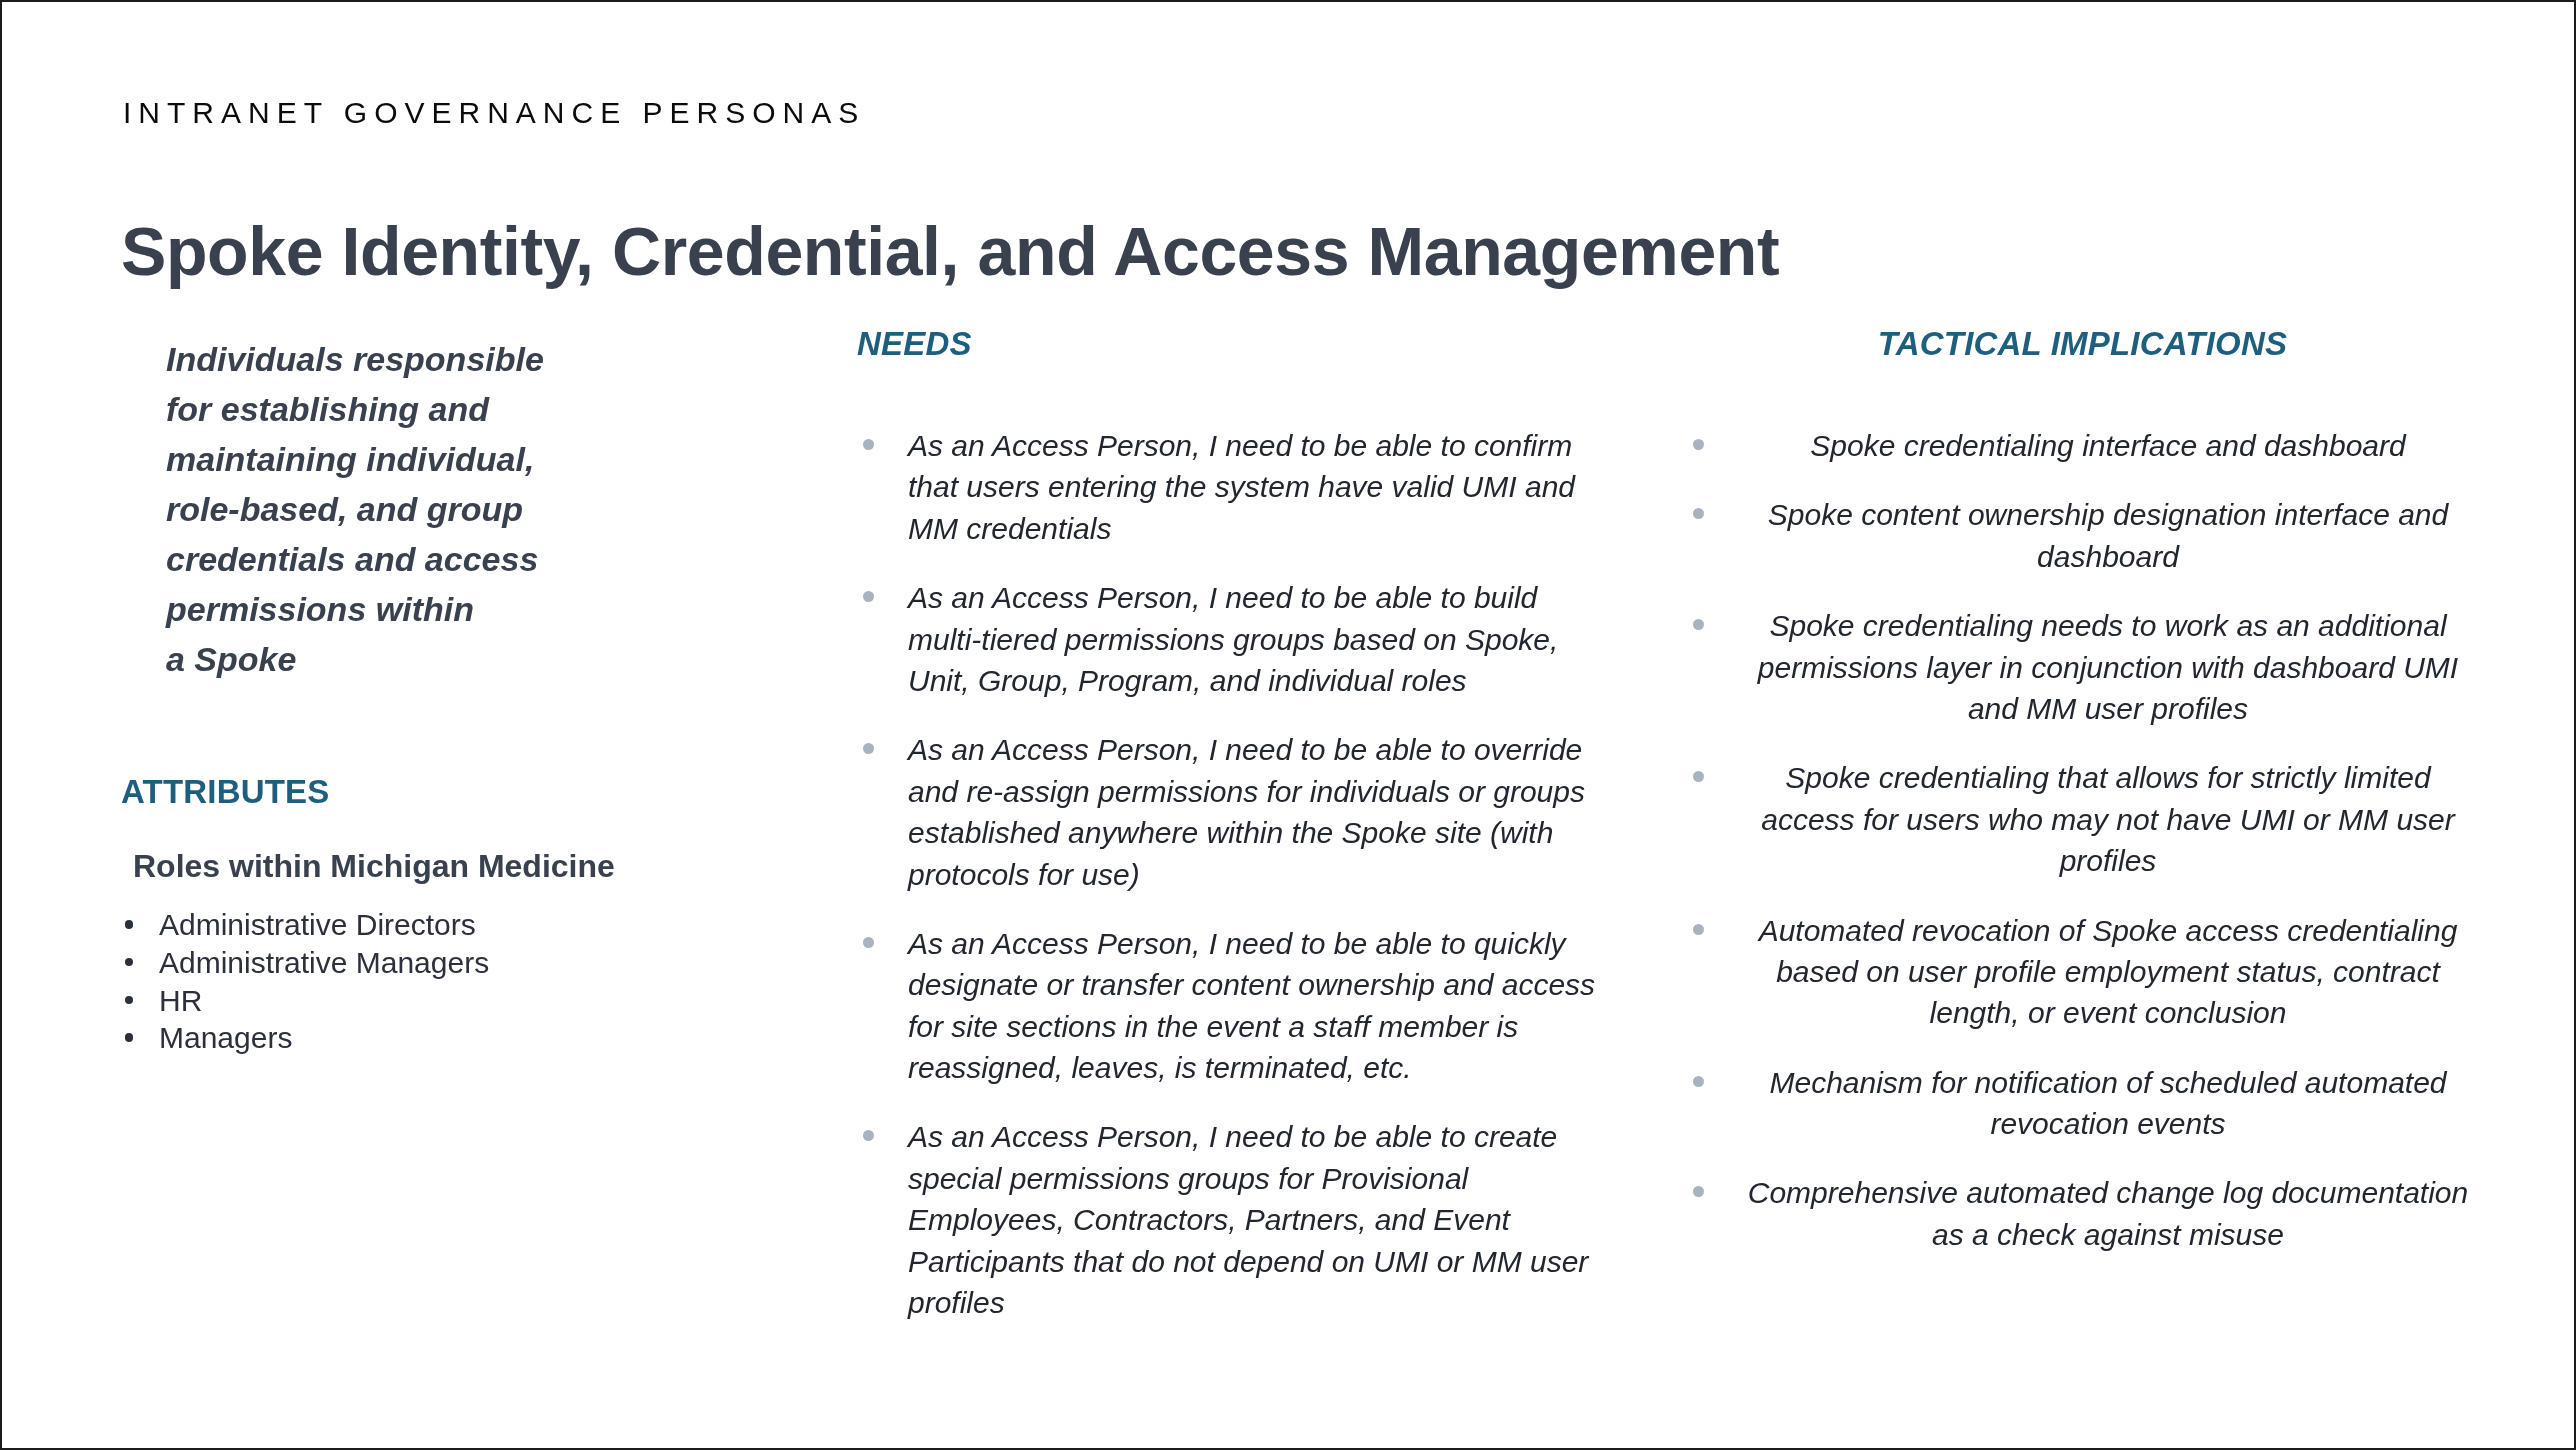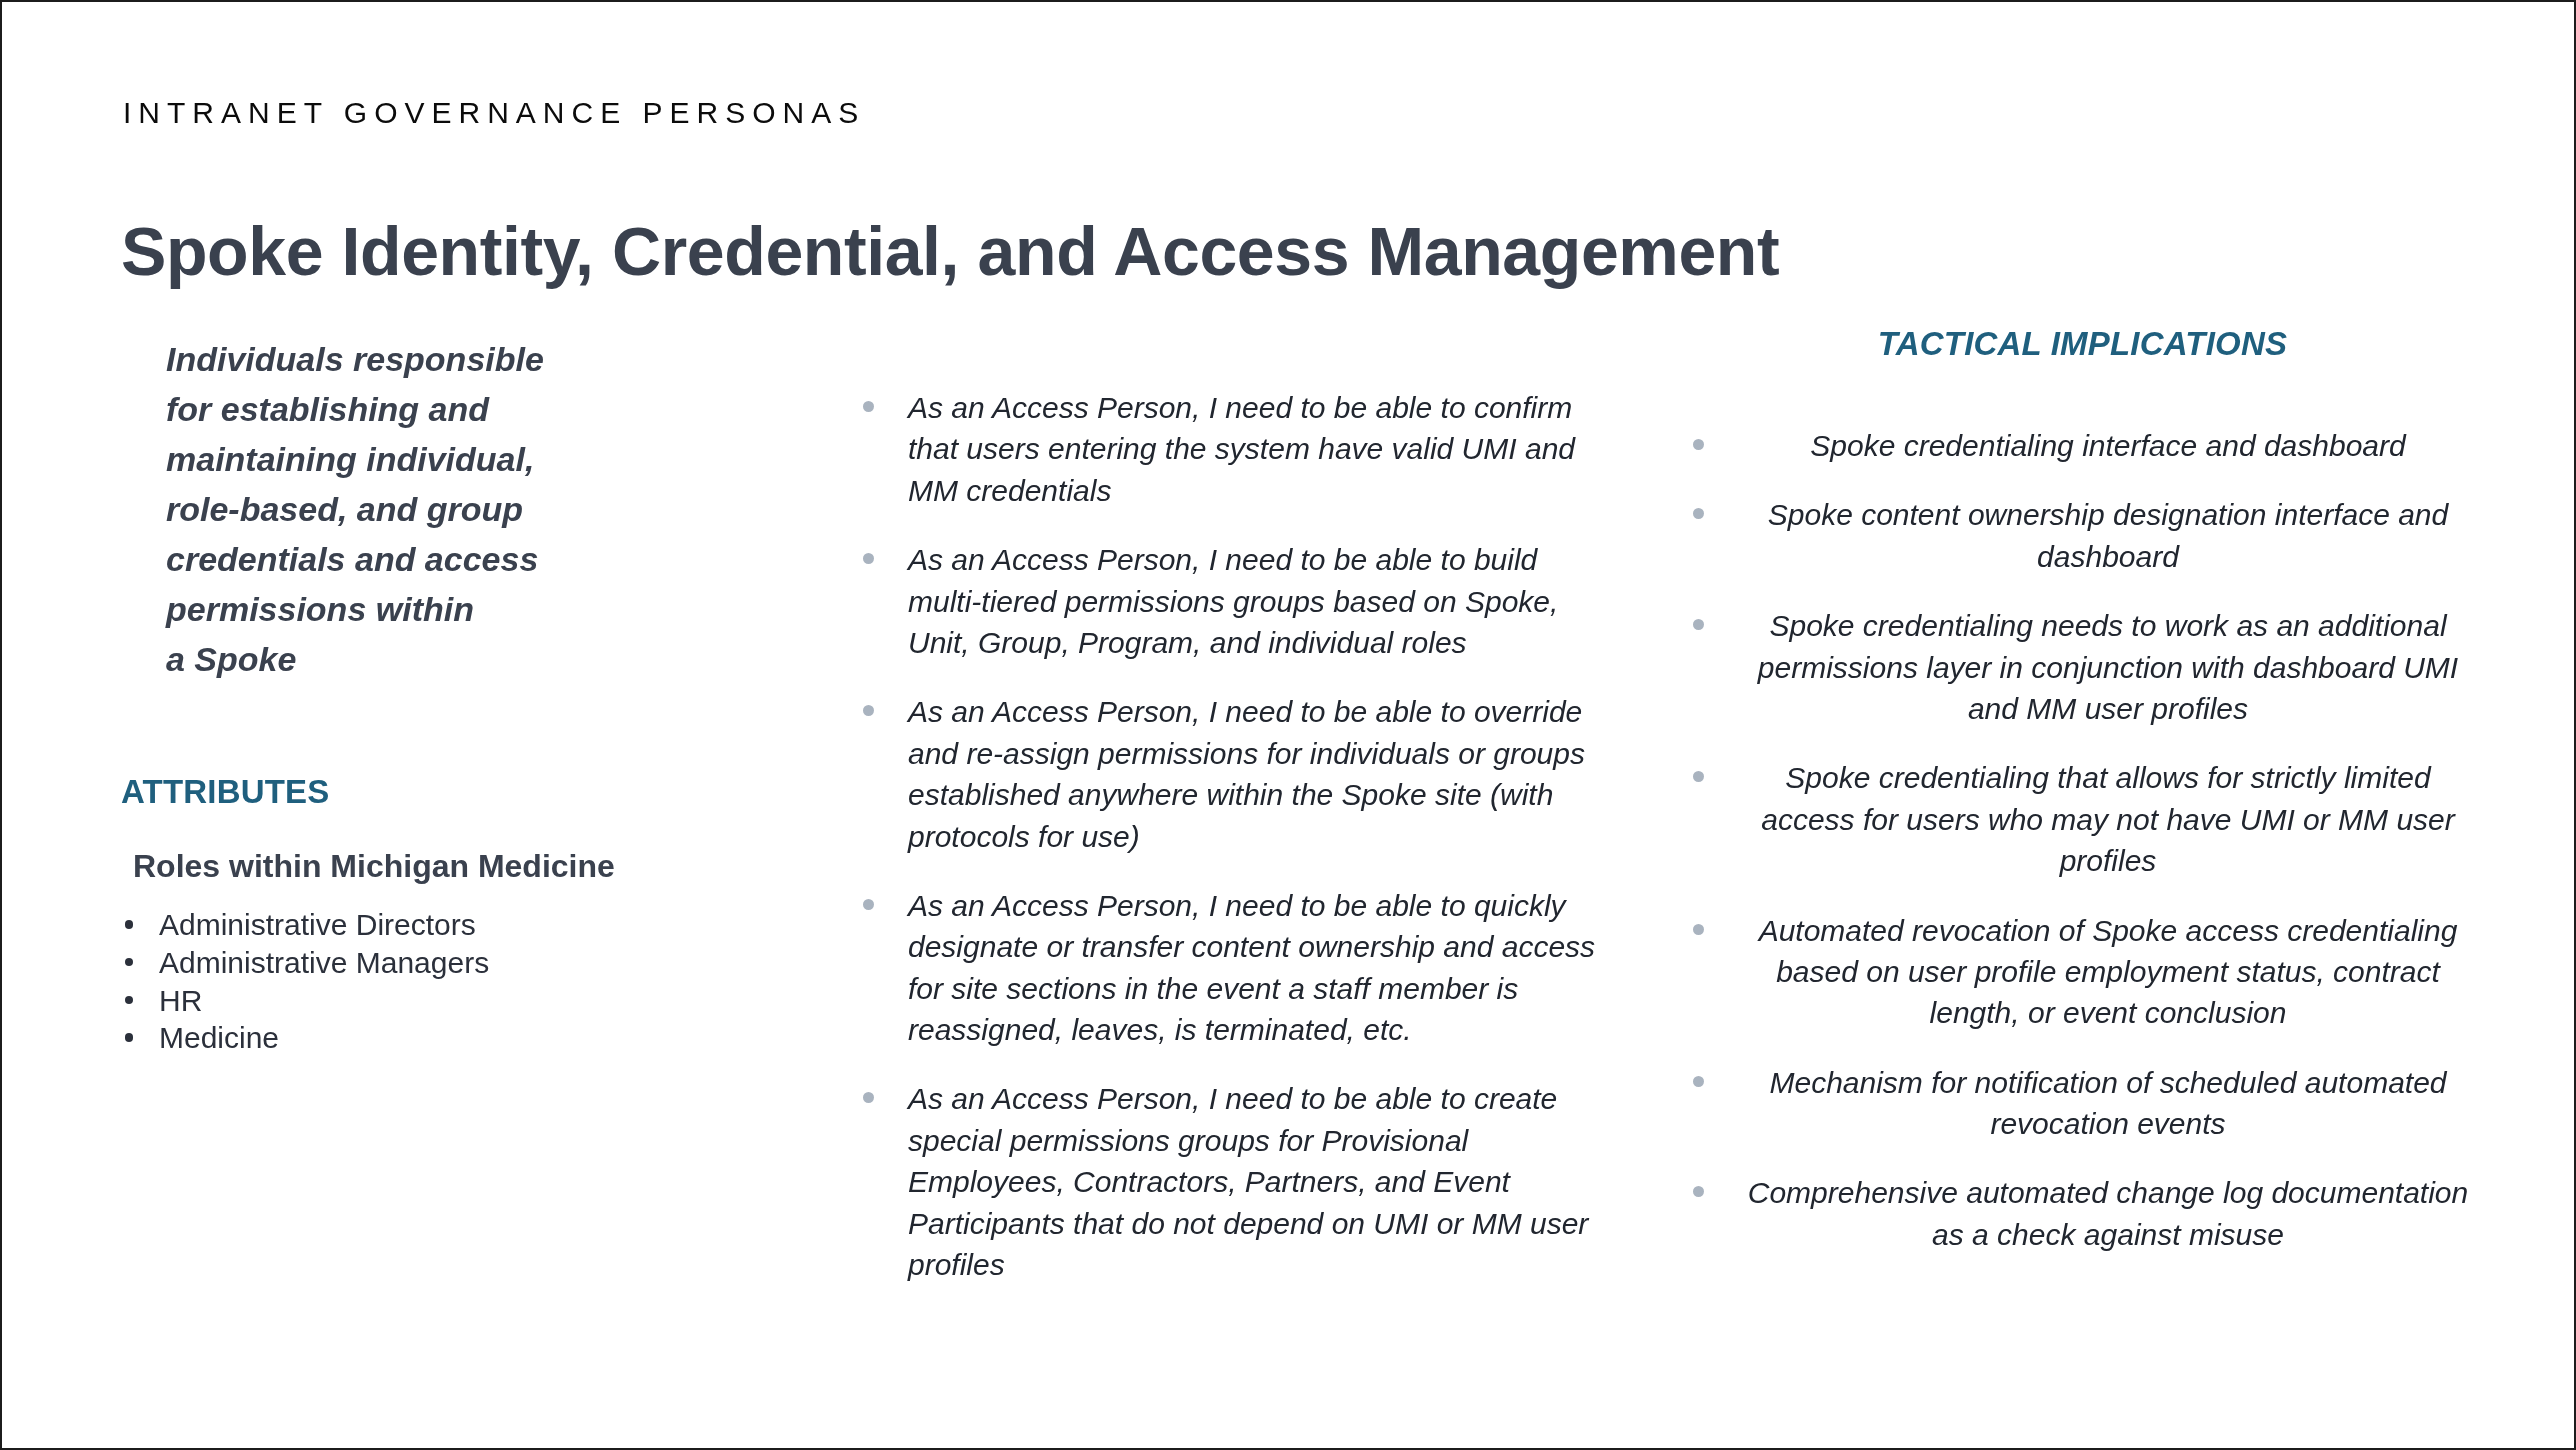--- a/index.html
+++ b/index.html
@@ -154,24 +154,25 @@
   <div class="col col-left">
     <p class="lead" id="lead-para">Individuals responsible<br>for establishing and<br>maintaining individual,<br>role-based, and group<br>credentials and access<br>permissions within<br>a Spoke</p>
   </div>
 
   <h2 class="section-head head-attributes">ATTRIBUTES</h2>
   <h3 class="subhead">Roles within Michigan Medicine</h3>
   <ul class="attr-list" id="roles-list">
       <li class="attr-item"><span class="dot"></span><span>Administrative Directors</span></li>
       <li class="attr-item"><span class="dot"></span><span>Administrative Managers</span></li>
       <li class="attr-item"><span class="dot"></span><span>HR</span></li>
-      <li class="attr-item"><span class="dot"></span><span>Medicine</span></li>
+      <li class="attr-item"><span class="dot"></span><span>Managers</span></li>
     </ul>
 
   <div class="col col-needs">
+    <h2 class="section-head head-needs">NEEDS</h2>
     <ul class="bullets" id="needs-list" style="margin-top:52px;">
         <li class="bullet">
           <span class="dot"></span>
           <span class="bullet-text">As an Access Person, I need to be able to confirm that users entering the system have valid UMI and MM credentials</span>
         </li>
         <li class="bullet">
           <span class="dot"></span>
           <span class="bullet-text">As an Access Person, I need to be able to build multi-tiered permissions groups based on Spoke, Unit, Group, Program, and individual roles</span>
         </li>
         <li class="bullet">

